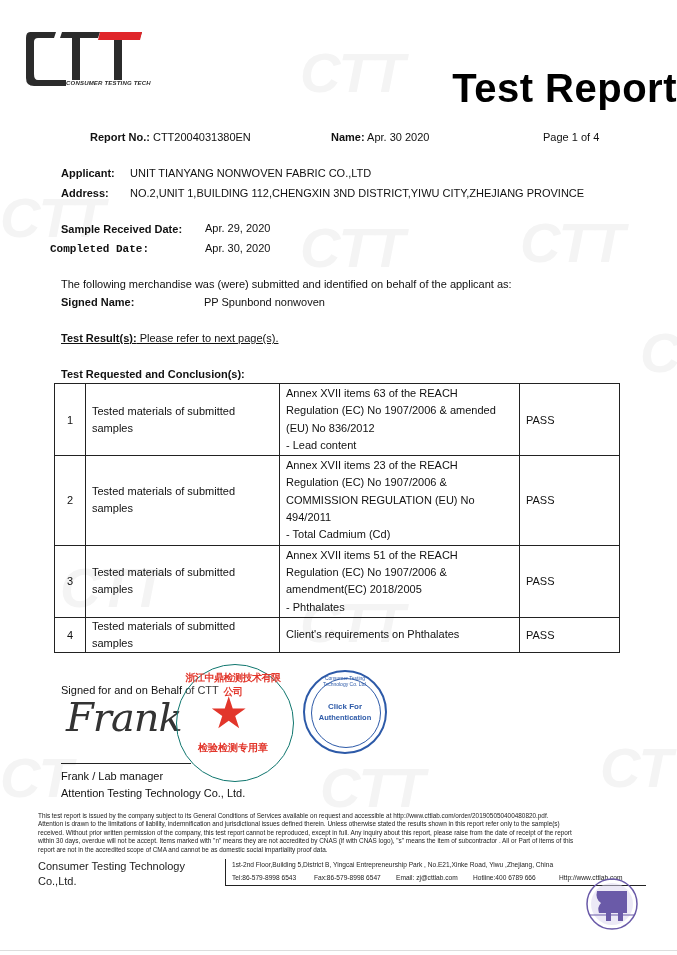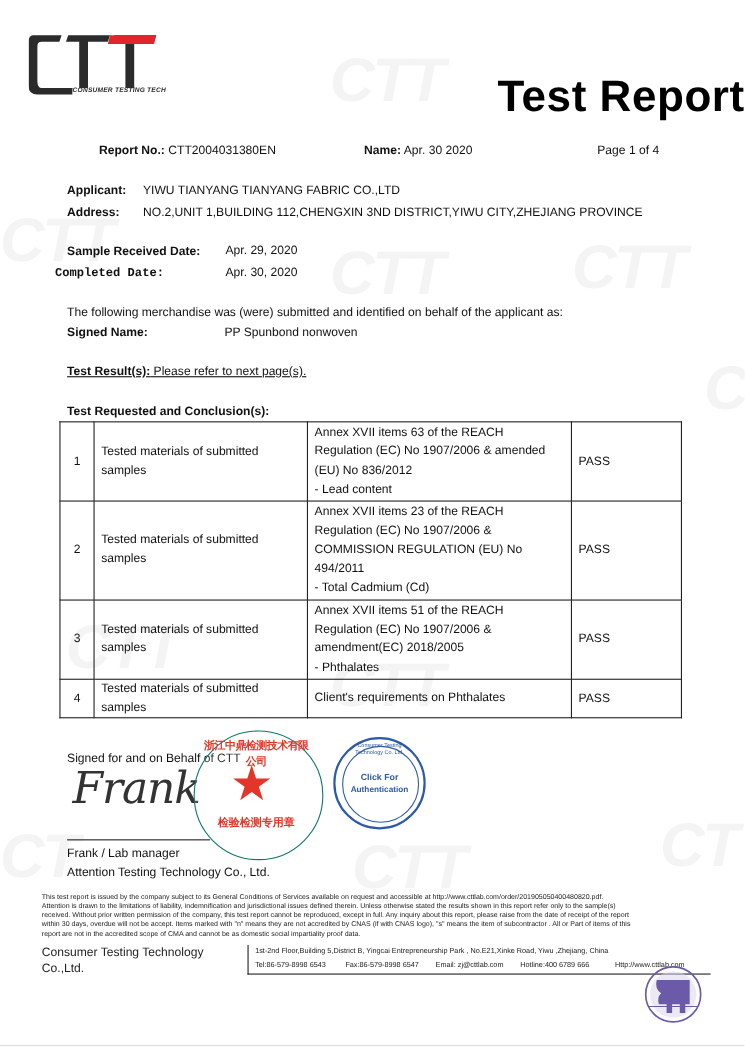--- a/index.html
+++ b/index.html
@@ -61,21 +61,21 @@
   <span class="lbl">Report No.:</span>
   <span>CTT2004031380EN</span>
 </div>
 <div class="abs meta" style="left:331px;">
   <span class="lbl">Name:</span>
   <span>Apr. 30 2020</span>
 </div>
 <div class="abs meta" style="left:543px;">Page 1 of 4</div>
 
 <div class="abs f11 lbl" style="left:61px;top:167px;">Applicant:</div>
-<div class="abs f11" style="left:130px;top:167px;">YIWU TIANYANG TIANYANG FABRIC CO.,LTD</div>
+<div class="abs f11" style="left:130px;top:167px;">UNIT TIANYANG NONWOVEN FABRIC CO.,LTD</div>
 <div class="abs f11 lbl" style="left:61px;top:187px;">Address:</div>
 <div class="abs f11" style="left:130px;top:187px;white-space:nowrap;">NO.2,UNIT 1,BUILDING 112,CHENGXIN 3ND DISTRICT,YIWU CITY,ZHEJIANG PROVINCE</div>
 
 <div class="abs f11 lbl" style="left:61px;top:223px;">Sample Received Date:</div>
 <div class="abs f11" style="left:205px;top:222px;">Apr. 29, 2020</div>
 <div class="abs f11 lbl" style="left:50px;top:243px;font-family:Liberation Mono, monospace;">Completed Date:</div>
 <div class="abs f11" style="left:205px;top:242px;">Apr. 30, 2020</div>
 
 <div class="abs f11" style="left:61px;top:278px;">The following merchandise was (were) submitted and identified on behalf of the applicant as:</div>
 <div class="abs f11 lbl" style="left:61px;top:296px;">Signed Name:</div>

